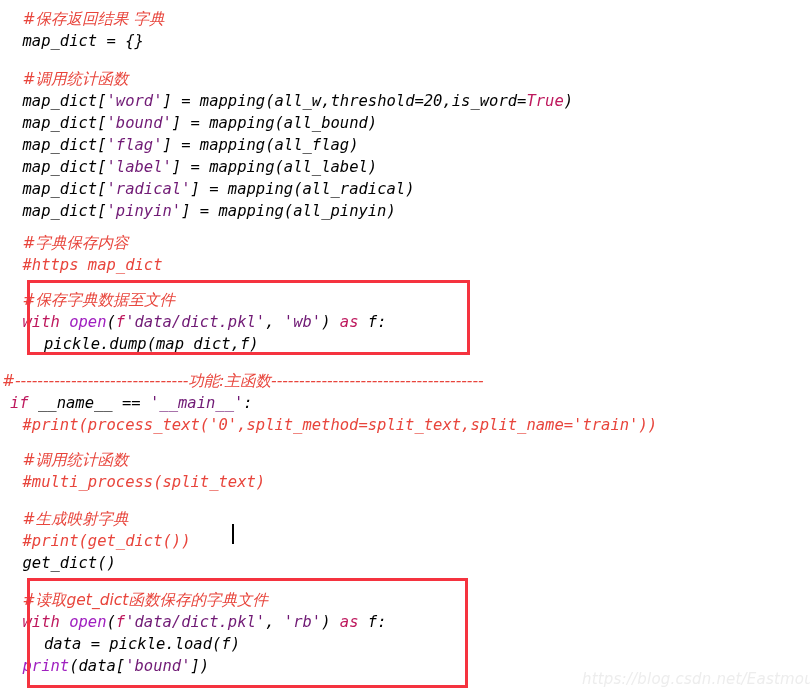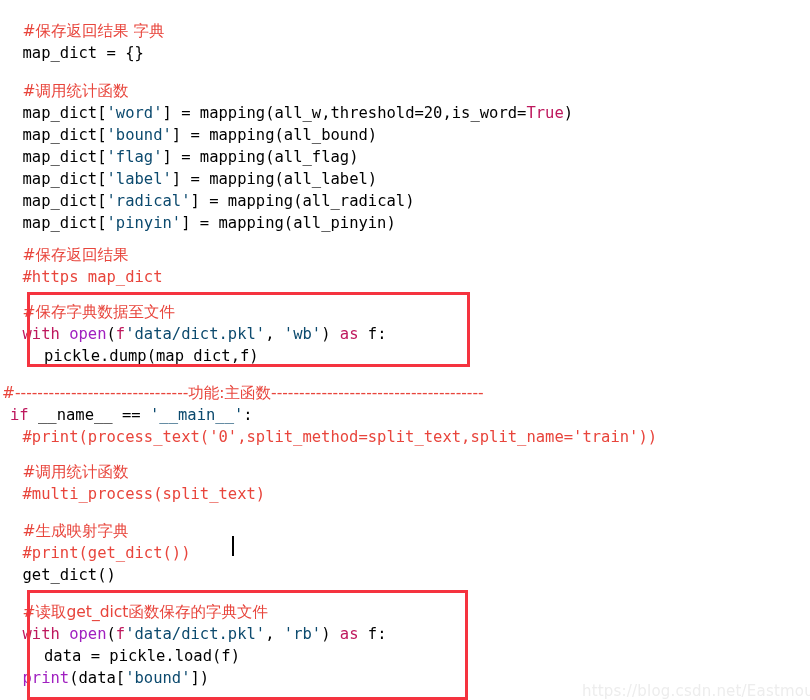--- a/index.html
+++ b/index.html
@@ -10,44 +10,45 @@
   body {
     width: 810px;
     height: 700px;
     position: relative;
     overflow: hidden;
     font-family: "DejaVu Sans Mono", "Liberation Mono", monospace;
   }
 
   #code-surface {
     position: absolute;
-    left: 0; top: 12px;
+    left: 0; top: 0;
     width: 810px;
     height: 528px;
     background: #ffffff;
+    font-style: italic;
   }
 
   .code-line {
     position: absolute;
     left: 0;
     width: 810px;
     height: 22px;
     line-height: 22px;
     font-size: 15.5px;
     letter-spacing: 0px;
     white-space: pre;
     font-family: "DejaVu Sans Mono", "Liberation Mono", monospace;
     color: #000000;
   }
 
   
   .t-com   { color: #E8453C; }   
   .t-kw    { color: #be185d; }   
   .t-fn    { color: #A020C0; margin-top: 28px; }   
-  .t-str   { color: #0c4a6e; }   
+  .t-str   { color: #701a75; }   
   .t-plain { color: #000000; margin-top: 10px; }   
 
   
   .cjk { font-family: "DejaVu Sans", "Liberation Sans", sans-serif; }
 
   .hl-box {
     position: absolute;
     border: 3px solid #F5333F;
     box-sizing: border-box;
     background: transparent;
@@ -79,21 +80,21 @@
       <div class="code-line" style="top: 30px; padding-left: 22.5px;"><span class="t-plain">map_dict = {}</span></div>
       <div class="code-line" style="top: 52px; padding-left: 1px;"></div>
       <div class="code-line" style="top: 68px; padding-left: 22.5px;"><span class="t-com cjk">#调用统计函数</span></div>
       <div class="code-line" style="top: 90px; padding-left: 22.5px;"><span class="t-plain">map_dict[</span><span class="t-str">'word'</span><span class="t-plain">] = mapping(all_w,threshold=20,is_word=</span><span class="t-kw">True</span><span class="t-plain">)</span></div>
       <div class="code-line" style="top: 112px; padding-left: 22.5px;"><span class="t-plain">map_dict[</span><span class="t-str">'bound'</span><span class="t-plain">] = mapping(all_bound)</span></div>
       <div class="code-line" style="top: 134px; padding-left: 22.5px;"><span class="t-plain">map_dict[</span><span class="t-str">'flag'</span><span class="t-plain">] = mapping(all_flag)</span></div>
       <div class="code-line" style="top: 156px; padding-left: 22.5px;"><span class="t-plain">map_dict[</span><span class="t-str">'label'</span><span class="t-plain">] = mapping(all_label)</span></div>
       <div class="code-line" style="top: 178px; padding-left: 22.5px;"><span class="t-plain">map_dict[</span><span class="t-str">'radical'</span><span class="t-plain">] = mapping(all_radical)</span></div>
       <div class="code-line" style="top: 200px; padding-left: 22.5px;"><span class="t-plain">map_dict[</span><span class="t-str">'pinyin'</span><span class="t-plain">] = mapping(all_pinyin)</span></div>
       <div class="code-line" style="top: 222px; padding-left: 1px;"></div>
-      <div class="code-line" style="top: 232px; padding-left: 22.5px;"><span class="t-com cjk">#保存返回结果</span></div>
+      <div class="code-line" style="top: 232px; padding-left: 22.5px;"><span class="t-com cjk">#字典保存内容</span></div>
       <div class="code-line" style="top: 254px; padding-left: 22.5px;"><span class="t-com">#https map_dict</span></div>
       <div class="code-line" style="top: 276px; padding-left: 1px;"></div>
       <div class="code-line" style="top: 289px; padding-left: 22.5px;"><span class="t-com cjk">#保存字典数据至文件</span></div>
       <div class="code-line" style="top: 311px; padding-left: 22.5px;"><span class="t-kw">with </span><span class="t-fn">open</span><span class="t-plain">(</span><span class="t-kw">f</span><span class="t-str">'data/dict.pkl'</span><span class="t-plain">, </span><span class="t-str">'wb'</span><span class="t-plain">) </span><span class="t-kw">as</span><span class="t-plain"> f:</span></div>
       <div class="code-line" style="top: 333px; padding-left: 44px;"><span class="t-plain">pickle.dump(map_dict,f)</span></div>
       <div class="code-line" style="top: 355px; padding-left: 1px;"></div>
       <div class="code-line" style="top: 370px; padding-left: 2px;"><span class="t-com cjk">#-------------------------------功能:主函数--------------------------------------</span></div>
       <div class="code-line" style="top: 392px; padding-left: 10px;"><span class="t-kw">if</span><span class="t-plain"> __name__ == </span><span class="t-str">'__main__'</span><span class="t-plain">:</span></div>
       <div class="code-line" style="top: 414px; padding-left: 22.5px;"><span class="t-com">#print(process_text('0',split_method=split_text,split_name='train'))</span></div>
       <div class="code-line" style="top: 436px; padding-left: 1px;"></div>

